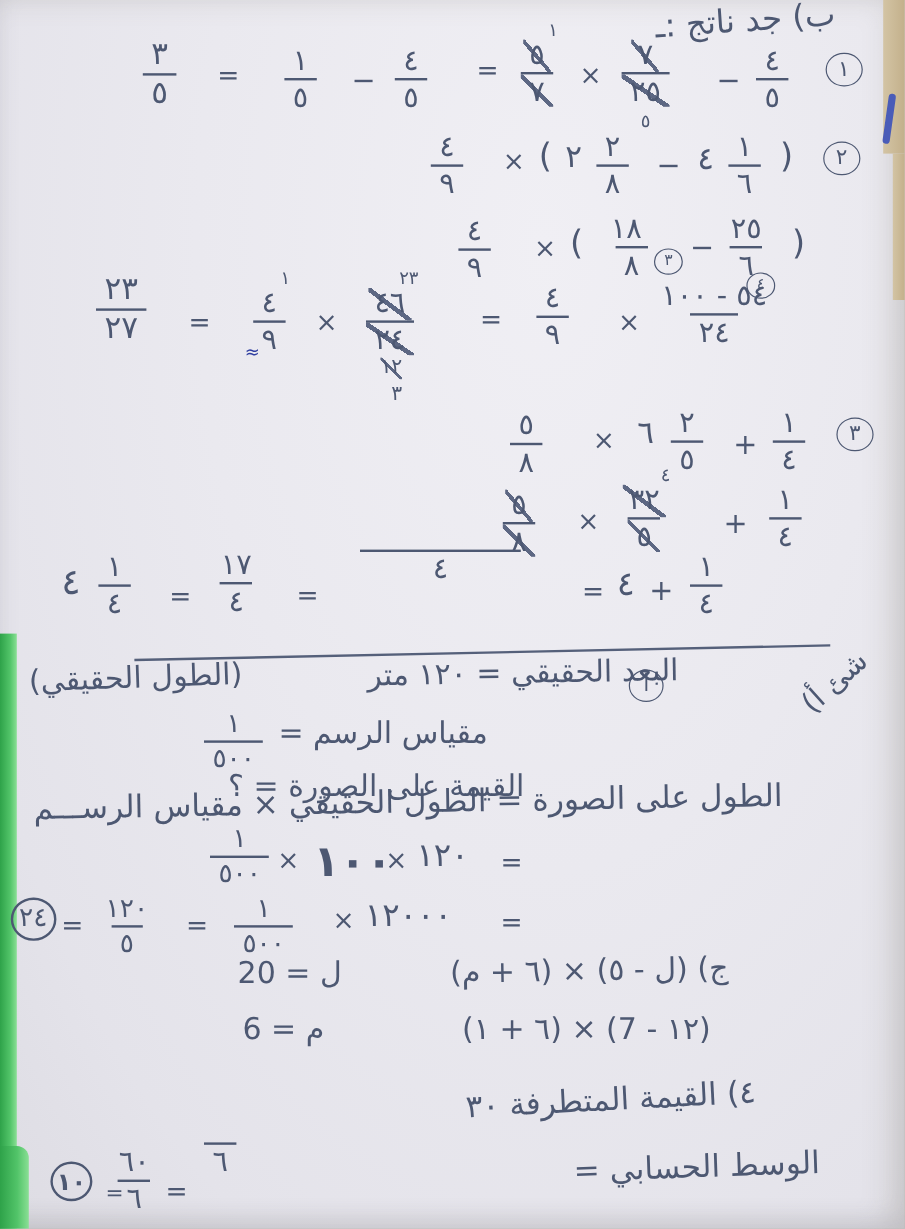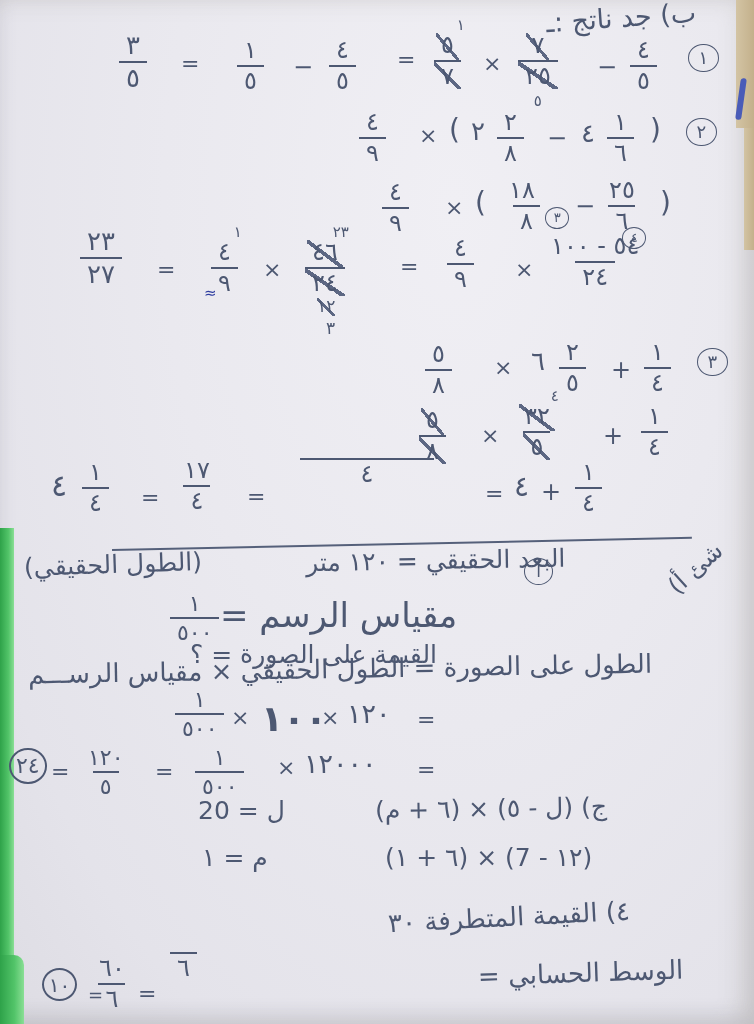--- a/index.html
+++ b/index.html
@@ -195,21 +195,21 @@
       <span class="it tx" style="left: 51px; top: 470px; font-size: 30px;">٤</span>
       <span class="it fr" style="left: 82px; top: 460px;">
         <span class="num" dir="ltr">١</span>
         <span class="den" dir="ltr">٤</span>
       </span>
       <span class="it ln" style="width: 580px; left: 112px; top: 549px; transform: rotate(-1.2deg);"></span>
       <span class="it tx" dir="rtl" style="left: 664px; top: 556px; font-size: 24px; transform: rotate(-42deg);">شئ أ)</span>
       <span class="it cn" style="left: 524px; top: 558px; font-size: 17px;">أ</span>
       <span class="it tx" dir="rtl" style="left: 306px; top: 548px; font-size: 25px; transform: rotate(-1deg);">البعد الحقيقي = ١٢٠ متر</span>
       <span class="it tx" dir="rtl" style="left: 24px; top: 552px; font-size: 25px; transform: rotate(-2deg);">(الطول الحقيقي)</span>
-      <span class="it tx" dir="rtl" style="left: 220px; top: 598px; font-size: 34px;">مقياس الرسم =</span>
+      <span class="it tx" dir="rtl" style="left: 232px; top: 598px; font-size: 25px;">مقياس الرسم =</span>
       <span class="it fr" style="left: 170px; top: 592px; font-size: 22px;">
         <span class="num" dir="ltr">١</span>
         <span class="den" dir="ltr">٥٠٠</span>
       </span>
       <span class="it tx" dir="rtl" style="left: 190px; top: 642px; font-size: 25px;">القيمة على الصورة = ؟</span>
       <span class="it tx" dir="rtl" style="left: 28px; top: 656px; font-size: 26px; transform: rotate(-1deg);">الطول على الصورة = الطول الحقيقي × مقياس الرســـم</span>
       <span class="it tx" style="left: 417px; top: 708px; font-size: 22px;">=</span>
       <span class="it tx" style="left: 347px; top: 700px; font-size: 27px;">١٢٠</span>
       <span class="it tx" style="left: 321px; top: 706px; font-size: 22px;">×</span>
       <span class="it tx" style="left: 261px; top: 700px; font-size: 36px; font-weight: bold;">١٠٠</span>
@@ -228,27 +228,27 @@
       <span class="it tx" style="left: 155px; top: 760px; font-size: 22px;">=</span>
       <span class="it fr" style="left: 83px; top: 746px; font-size: 22px;">
         <span class="num" dir="ltr">١٢٠</span>
         <span class="den" dir="ltr">٥</span>
       </span>
       <span class="it tx" style="left: 51px; top: 760px; font-size: 22px;">=</span>
       <span class="it cn heavy" style="left: 9px; top: 748px; font-size: 22px;">٢٤</span>
       <span class="it tx" dir="rtl" style="left: 375px; top: 796px; font-size: 25px; transform: rotate(-1deg);">ج) (ل - ٥) × (٦ + م)</span>
       <span class="it tx" dir="rtl" style="left: 198px; top: 798px; font-size: 25px;">ل = 20</span>
       <span class="it tx" dir="rtl" style="left: 385px; top: 845px; font-size: 25px;">(١٢ - 7) × (٦ + ١)</span>
-      <span class="it tx" dir="rtl" style="left: 202px; top: 845px; font-size: 25px;">م = ١</span>
+      <span class="it tx" dir="rtl" style="left: 202px; top: 845px; font-size: 25px;">م = 6</span>
       <span class="it tx" dir="rtl" style="left: 388px; top: 904px; font-size: 26px; transform: rotate(-3deg);">٤) القيمة المتطرفة  ٣٠</span>
       <span class="it tx" dir="rtl" style="left: 478px; top: 960px; font-size: 26px; transform: rotate(-2deg);">الوسط الحسابي =</span>
       <span class="it fr" style="left: 170px; top: 952px; font-size: 24px;">
         <span class="den" dir="ltr">٦</span>
       </span>
       <span class="it tx" style="left: 138px; top: 982px; font-size: 22px;">=</span>
       <span class="it fr" style="left: 94px; top: 956px; font-size: 24px;">
         <span class="num" dir="ltr">٦٠</span>
         <span class="den" dir="ltr">٦</span>
       </span>
       <span class="it tx" style="left: 88px; top: 986px; font-size: 18px;">=</span>
-      <span class="it cn heavy" style="left: 42px; top: 968px; font-size: 20px;">١٠</span>
+      <span class="it cn heavy" style="left: 42px; top: 968px; font-size: 20px; font-weight: bold;">١٠</span>
     </div>
 </div>
 
 </body></html>

